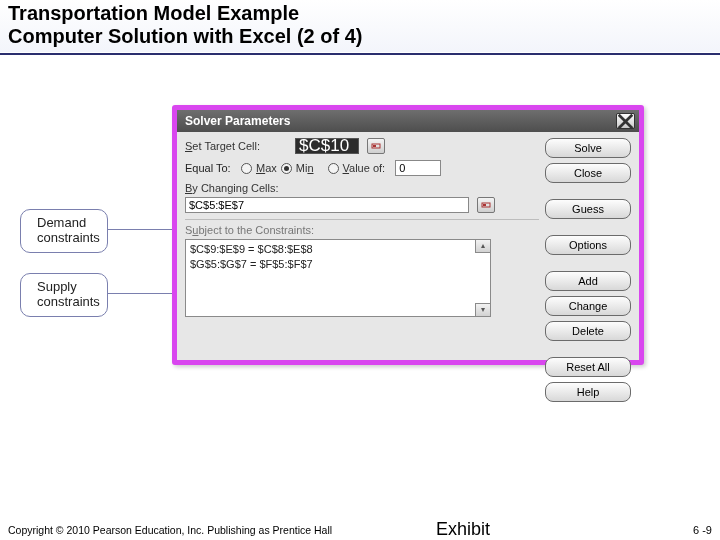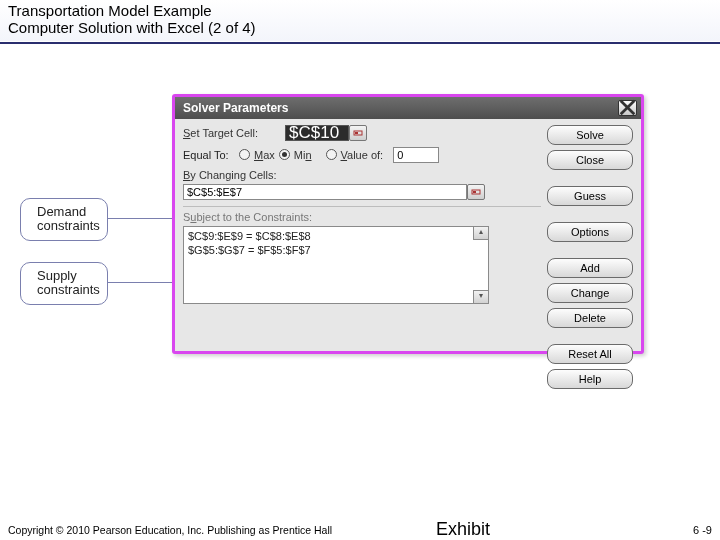--- a/index.html
+++ b/index.html
@@ -1,39 +1,39 @@
 <!DOCTYPE html>
 <html><head>
 <meta charset="utf-8">
 <style>
   * { box-sizing: border-box; margin: 0; padding: 0; }
   html, body { width: 720px; height: 540px; font-family: Arial, Helvetica, sans-serif; background: #fff; overflow: hidden; }
   .slide { position: relative; width: 720px; height: 540px; }
   .title-wrap { padding: 2px 8px 4px 8px; background: linear-gradient(#fff, #f3f5fb); }
-  .title { font-size: 15px; font-weight: normal; color: #000; line-height: 1.15; }
+  .title { font-size: 20px; font-weight: bold; color: #000; line-height: 1.15; }
   .title-rule { border: none; border-top: 2px solid #2a2e6e; margin-top: 1px; }
 
   .content { position: relative; height: 380px; }
 
   
   .callout { position: absolute; left: 20px; background: #fff; border: 1.5px solid #7a7fae; border-radius: 10px; padding: 6px 16px; font-size: 13px; line-height: 1.15; color: #222; width: 88px; }
   .callout-line { position: absolute; border-top: 1.5px solid #7a7fae; }
 
   
-  .dialog { position: absolute; left: 172px; top: 50px; width: 472px; height: 260px; background: #e7e7e7; border: 3px solid #d946ef; border-radius: 3px; box-shadow: 2px 2px 4px rgba(0,0,0,.2); font-family: Tahoma, Arial, sans-serif; }
+  .dialog { position: absolute; left: 172px; top: 50px; width: 472px; height: 260px; background: #e7e7e7; border: 5px solid #d946ef; border-radius: 3px; box-shadow: 2px 2px 4px rgba(0,0,0,.2); font-family: Tahoma, Arial, sans-serif; }
   .dlg-titlebar { height: 22px; background: linear-gradient(#6e6e6e, #4e4e4e); display: flex; align-items: center; padding: 0 4px 0 8px; }
   .dlg-title { color: #fff; font-size: 12px; font-weight: bold; flex: 1; }
   .dlg-close { width: 19px; height: 16px; background: linear-gradient(#fdfdfd, #c9c9c9); border: 1px solid #333; border-radius: 2px; display: flex; align-items: center; justify-content: center; font-size: 10px; color: #333; font-weight: bold; cursor: pointer; }
   .dlg-body { position: relative; padding: 8px 8px; font-size: 11px; color: #222; }
   .dlg-left { position: absolute; left: 8px; right: 100px; top: 6px; bottom: 6px; }
   .dlg-right { position: absolute; right: 8px; top: 6px; width: 86px; display: flex; flex-direction: column; gap: 5px; }
   .dlg-right .gap { height: 6px; }
   .win-btn { height: 20px; background: linear-gradient(#fdfdfd, #d8d8d8); border: 1px solid #6b6b6b; border-radius: 8px; font-size: 11px; cursor: pointer; }
 
-  .row { display: flex; align-items: center; margin-bottom: 6px; }
+  .row { display: flex; align-items: center; gap: 8px; margin-bottom: 6px; }
   .label { display: inline-block; }
   .input-dark { background: #2c2c2c; color: #fff; border: 1px solid #555; height: 16px; font-size: 17px; padding: 0 3px; width: 64px; }
   .input-white { background: #fff; border: 1px solid #888; height: 16px; font-size: 11px; padding: 0 3px; }
   .ref-btn { width: 18px; height: 16px; background: linear-gradient(#f4f4f4,#cfcfcf); border: 1px solid #777; border-radius: 2px; display: inline-flex; align-items: center; justify-content: center; cursor: pointer; }
   .ref-btn svg { width: 10px; height: 10px; }
 
   .radio-row { display: flex; align-items: center; gap: 4px; margin-bottom: 6px; }
   .radio { width: 11px; height: 11px; border: 1px solid #555; border-radius: 50%; background: #f4f4f4; display: inline-flex; align-items: center; justify-content: center; }
   .radio.sel::after { content: ""; width: 5px; height: 5px; background: #333; border-radius: 50%; }
 

